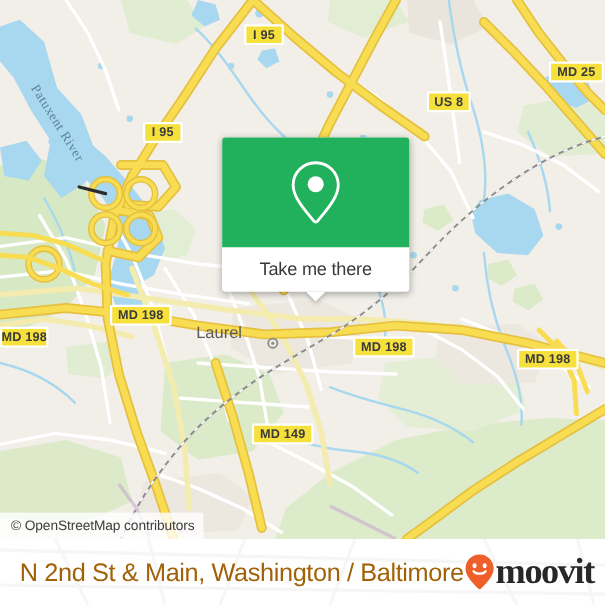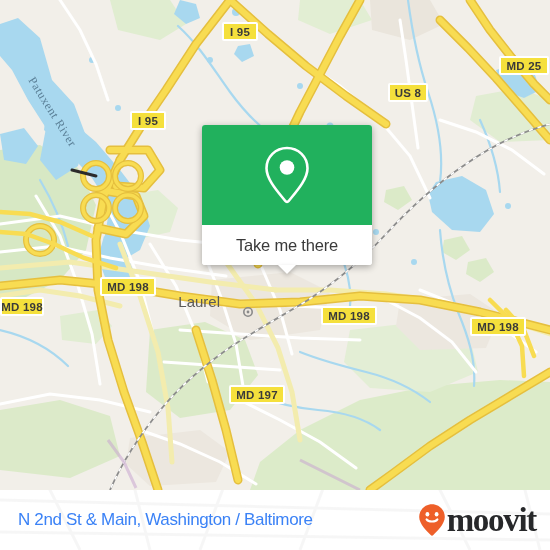--- a/index.html
+++ b/index.html
@@ -110,22 +110,22 @@
   }
   .footer-ghost {
     position: absolute;
     left: 0; top: -20px;
     width: 550px; height: 80px;
     opacity: 0.055;
     pointer-events: none;
   }
   .footer-title {
     position: relative;
-    color: #3b82f6;
-    font-size: 17px;
+    color: #a16207;
+    font-size: 23px;
     letter-spacing: -0.35px;
     white-space: nowrap;
     z-index: 2;
   }
   .brand {
     position: relative;
     display: flex;
     align-items: center;
     z-index: 2;
     font-family: Liberation Serif, serif;
@@ -350,24 +350,27 @@
         <div style="position: absolute; left: 0px; top: 297px; width: 44px; height: 19px; background: rgb(245, 224, 60); border: 2px solid rgb(255, 255, 255); border-radius: 2px; box-sizing: border-box; display: flex; align-items: center; justify-content: center; font-family: &quot;Liberation Sans&quot;, sans-serif; font-size: 11.5px; font-weight: bold; letter-spacing: 0.2px; color: rgb(58, 58, 58); white-space: nowrap;">
           <span>MD 198</span>
         </div>
         <div style="position: absolute; left: 321px; top: 306px; width: 56px; height: 19px; background: rgb(245, 224, 60); border: 2px solid rgb(255, 255, 255); border-radius: 2px; box-sizing: border-box; display: flex; align-items: center; justify-content: center; font-family: &quot;Liberation Sans&quot;, sans-serif; font-size: 11.5px; font-weight: bold; letter-spacing: 0.2px; color: rgb(58, 58, 58); white-space: nowrap;">
           <span>MD 198</span>
         </div>
         <div style="position: absolute; left: 470px; top: 317px; width: 56px; height: 19px; background: rgb(245, 224, 60); border: 2px solid rgb(255, 255, 255); border-radius: 2px; box-sizing: border-box; display: flex; align-items: center; justify-content: center; font-family: &quot;Liberation Sans&quot;, sans-serif; font-size: 11.5px; font-weight: bold; letter-spacing: 0.2px; color: rgb(58, 58, 58); white-space: nowrap;">
           <span>MD 198</span>
         </div>
         <div style="position: absolute; left: 229px; top: 385px; width: 56px; height: 19px; background: rgb(245, 224, 60); border: 2px solid rgb(255, 255, 255); border-radius: 2px; box-sizing: border-box; display: flex; align-items: center; justify-content: center; font-family: &quot;Liberation Sans&quot;, sans-serif; font-size: 11.5px; font-weight: bold; letter-spacing: 0.2px; color: rgb(58, 58, 58); white-space: nowrap;">
-          <span>MD 197</span>
+          <span>MD 149</span>
         </div>
       </div>
 
+    <div class="attrib">
+      <span>© OpenStreetMap contributors</span>
+    </div>
   </div>
 
   <div class="card">
     <div class="card-head">
       <svg width="54" height="62" viewBox="0 0 54 62">
         <path d="M27 4 C15.5 4 6.5 13 6.5 24.3 C6.5 36 19 49 25.3 57 C26.2 58.1 27.8 58.1 28.7 57
                  C35 49 47.5 36 47.5 24.3 C47.5 13 38.5 4 27 4 Z" fill="none" stroke="#ffffff" stroke-width="2.6" stroke-linejoin="round"></path>
         <circle cx="27" cy="23.5" r="7.3" fill="#ffffff"></circle>
       </svg>
     </div>

